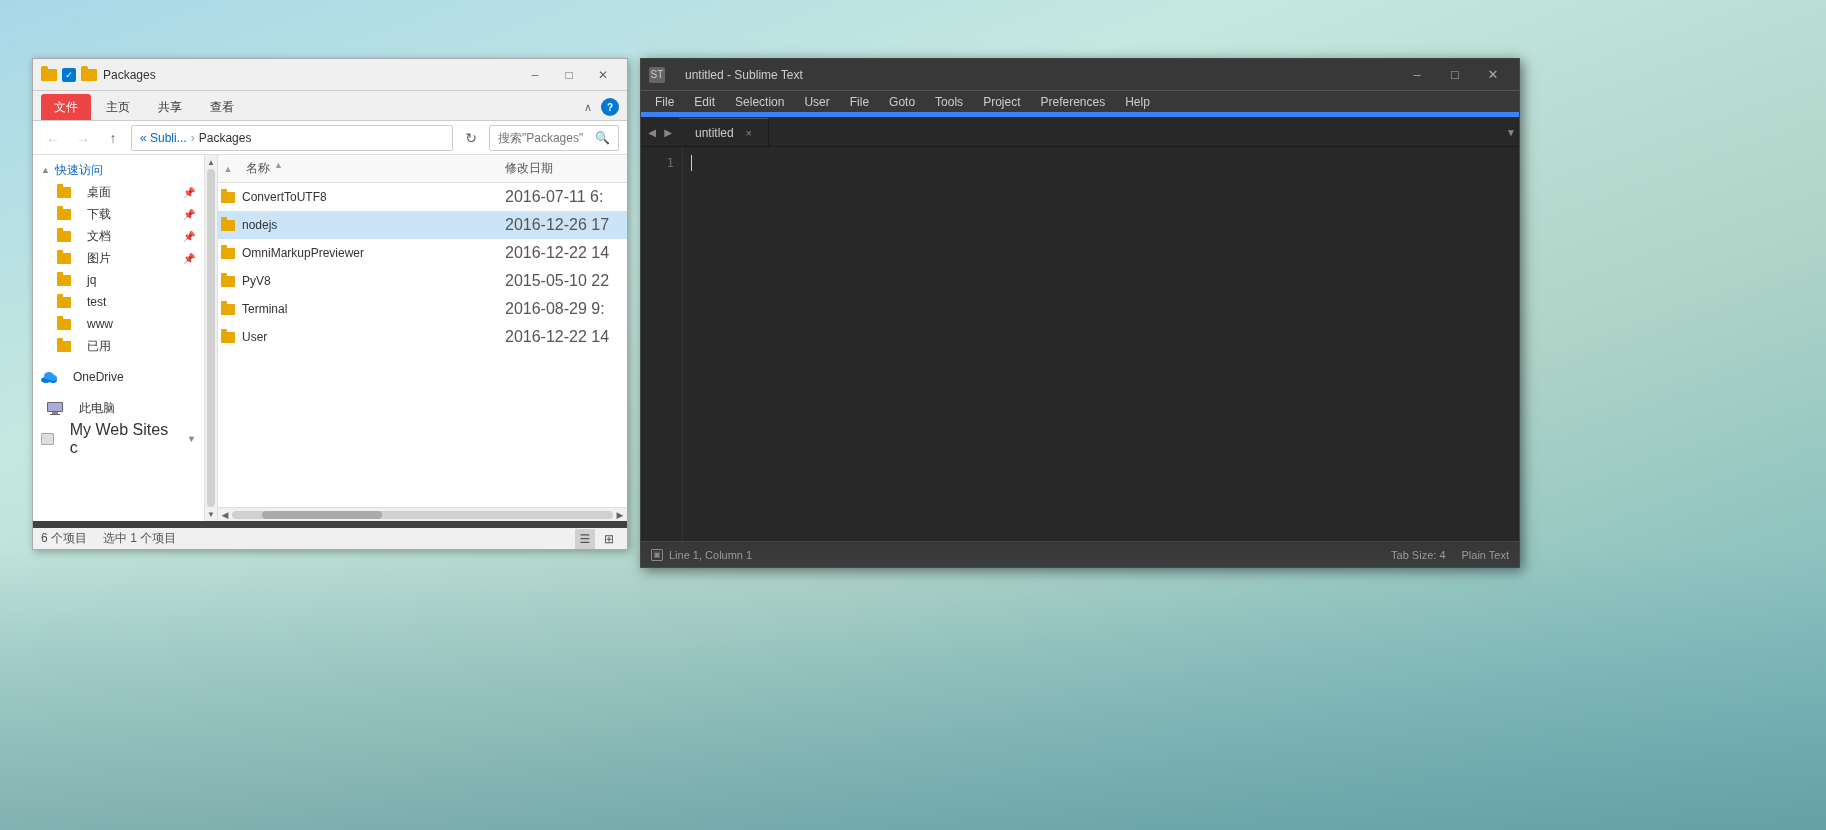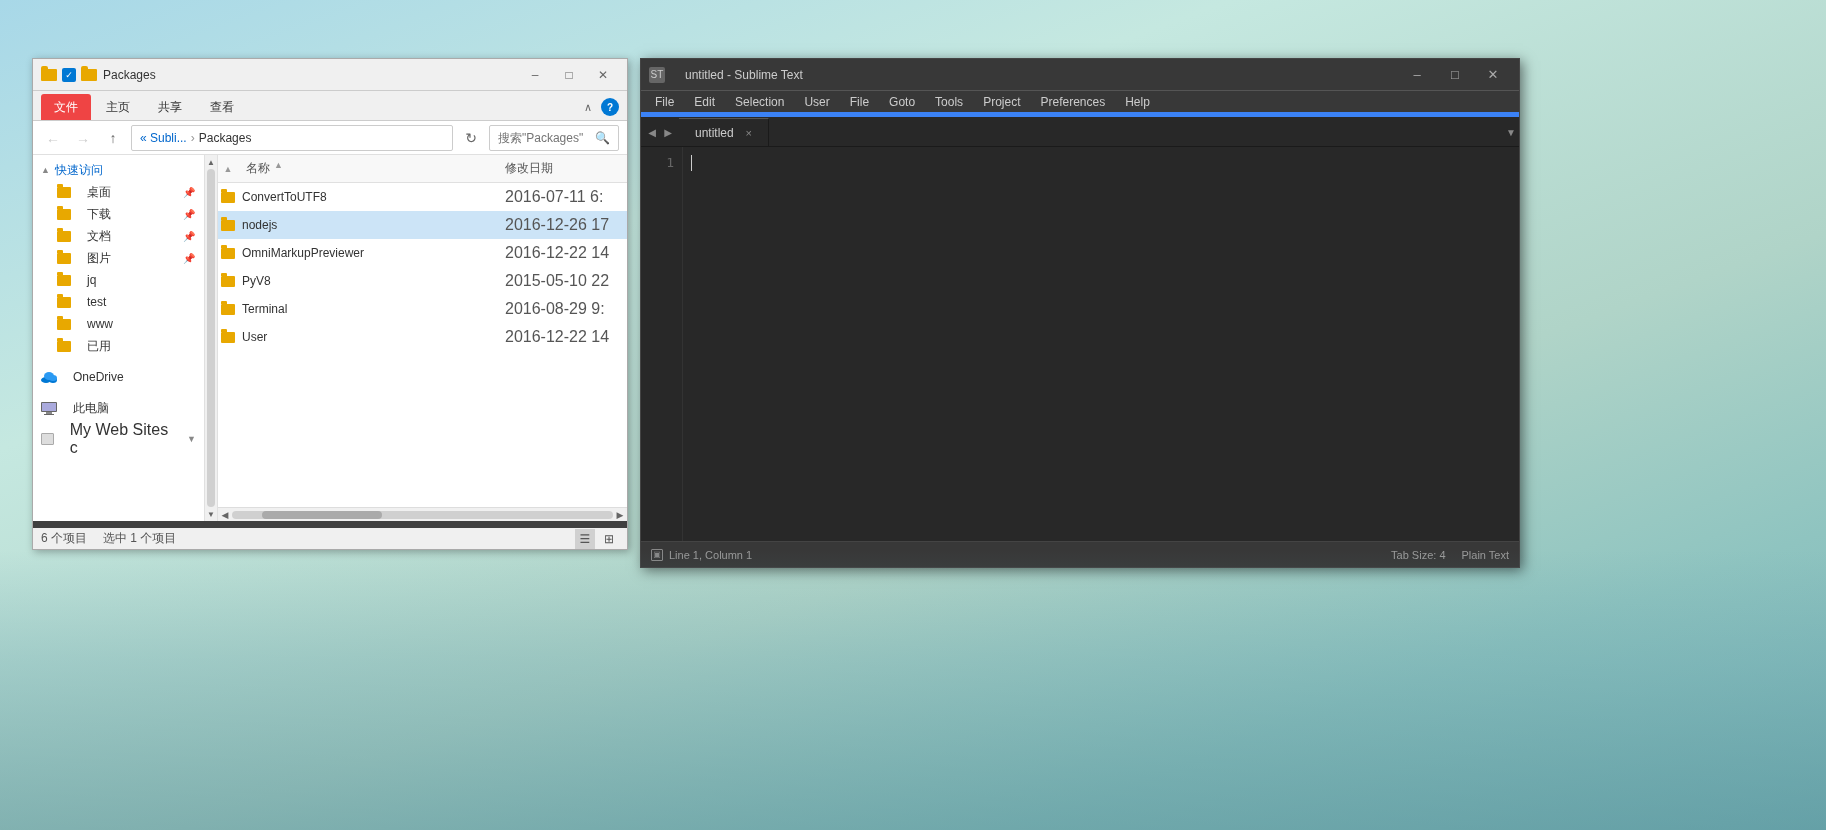--- a/index.html
+++ b/index.html
@@ -715,21 +715,21 @@
           <svg width="16" height="12" viewBox="0 0 16 12">
             <ellipse cx="5" cy="9" rx="5" ry="3" fill="#0078d4"></ellipse>
             <ellipse cx="12" cy="9" rx="4" ry="3" fill="#0078d4"></ellipse>
             <ellipse cx="8" cy="5" rx="5" ry="4" fill="#2b9af3"></ellipse>
             <ellipse cx="12" cy="7" rx="4" ry="3" fill="#2b9af3"></ellipse>
           </svg>
           <span>OneDrive</span>
         </div>
         <div class="sidebar-group-separator"></div>
 
-        <div class="sidebar-item" style="padding-left:8px;">
+        <div class="sidebar-item" style="padding-left:8px;margin-left:6px;">
           <svg width="16" height="13" viewBox="0 0 16 13">
             <rect x="0" y="0" width="16" height="10" rx="1" fill="#666"></rect>
             <rect x="1" y="1" width="14" height="8" fill="#aad"></rect>
             <rect x="5" y="10" width="6" height="2" fill="#888"></rect>
             <rect x="3" y="12" width="10" height="1" fill="#666"></rect>
           </svg>
           <span>此电脑</span>
         </div>
         <div class="sidebar-group-separator"></div>
 

